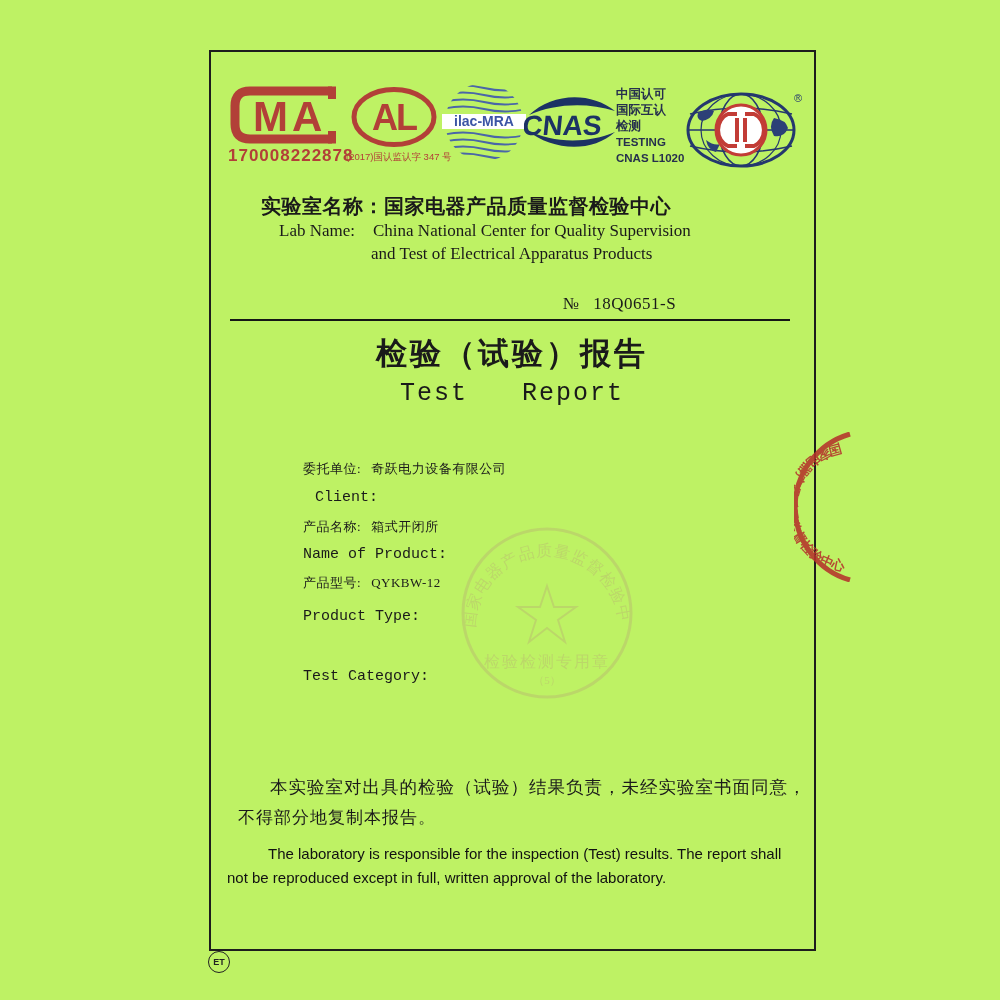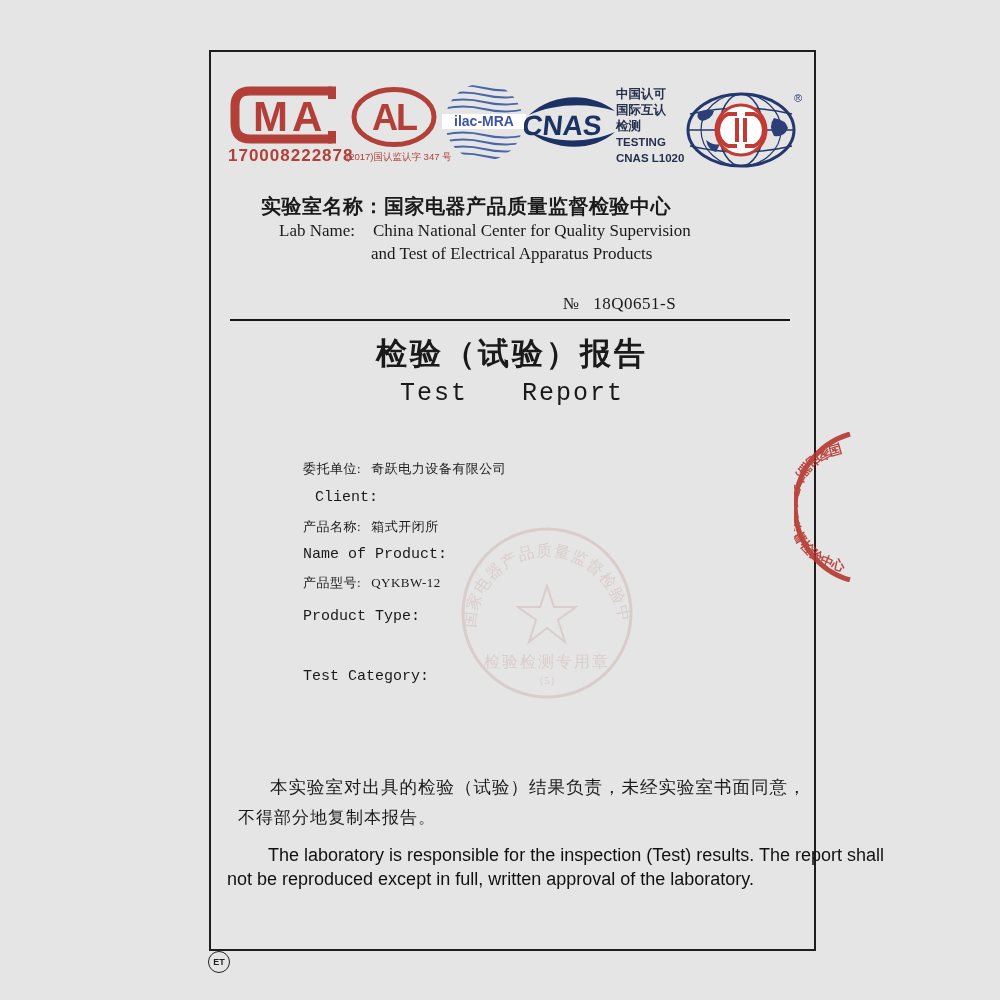--- a/index.html
+++ b/index.html
@@ -1,16 +1,16 @@
 <!DOCTYPE html>
 <html><head>
 <meta charset="utf-8">
 <style>
   html,body{margin:0;padding:0;background:#ffffff;}
-  .canvas{position:relative;width:1000px;height:1000px;background:#e5e5e5;overflow:hidden;
+  .canvas{position:relative;width:1000px;height:1000px;background:#bef264;overflow:hidden;
           font-family:"Liberation Serif",serif;color:#1a1a1a;}
   .abs{position:absolute;}
   .page-border{left:209px;top:50px;width:603px;height:897px;border:2px solid #1d1d1d;background:transparent;}
   
   .cma-number{left:228px;top:146px;font-family:"Liberation Sans",sans-serif;font-weight:bold;
               font-size:17px;color:#b24038;letter-spacing:1px;}
   .cal-caption{left:346px;top:151px;font-family:"Liberation Sans",sans-serif;font-size:9.5px;color:#b24038;}
   .accr{left:616px;top:86px;font-family:Liberation Sans, sans-serif;font-weight:bold;color:#26304d;line-height:16px;}
   .accr .cnl{font-size:12.5px;}
   .accr .enl{font-size:11.5px;}
@@ -36,21 +36,21 @@
   .f1cn{left:303px;top:518px;} .f1en{left:303px;top:546px;}
   .f2cn{left:303px;top:574px;} .f2en{left:303px;top:608px;}
   .f3cn{left:303px;top:639px;} .f3en{left:303px;top:668px;}
   .serif-val{font-family:"Liberation Serif",serif;}
   
   .watermark{left:458px;top:524px;opacity:0.24;}
   .edge-stamp{left:794px;top:432px;opacity:0.88;}
   
   .foot-cn1{left:270px;top:775px;font-size:17.5px;letter-spacing:1px;}
   .foot-cn2{left:238px;top:806px;font-size:17px;letter-spacing:1px;}
-  .foot-en{font-family:"Liberation Sans",sans-serif;font-size:18px;color:#111;}
+  .foot-en{font-family:"Liberation Sans",sans-serif;font-size:15px;color:#111;}
   .foot-en1{left:268px;top:845px;}
   .foot-en2{left:227px;top:869px;}
   .et-mark{left:208px;top:951px;width:20px;height:20px;border:1.5px solid #222;border-radius:50%;
            display:flex;align-items:center;justify-content:center;
            font-family:"Liberation Sans",sans-serif;font-size:9px;font-weight:bold;color:#222;}
 </style>
 </head>
 <body>
 
 <div class="canvas">

